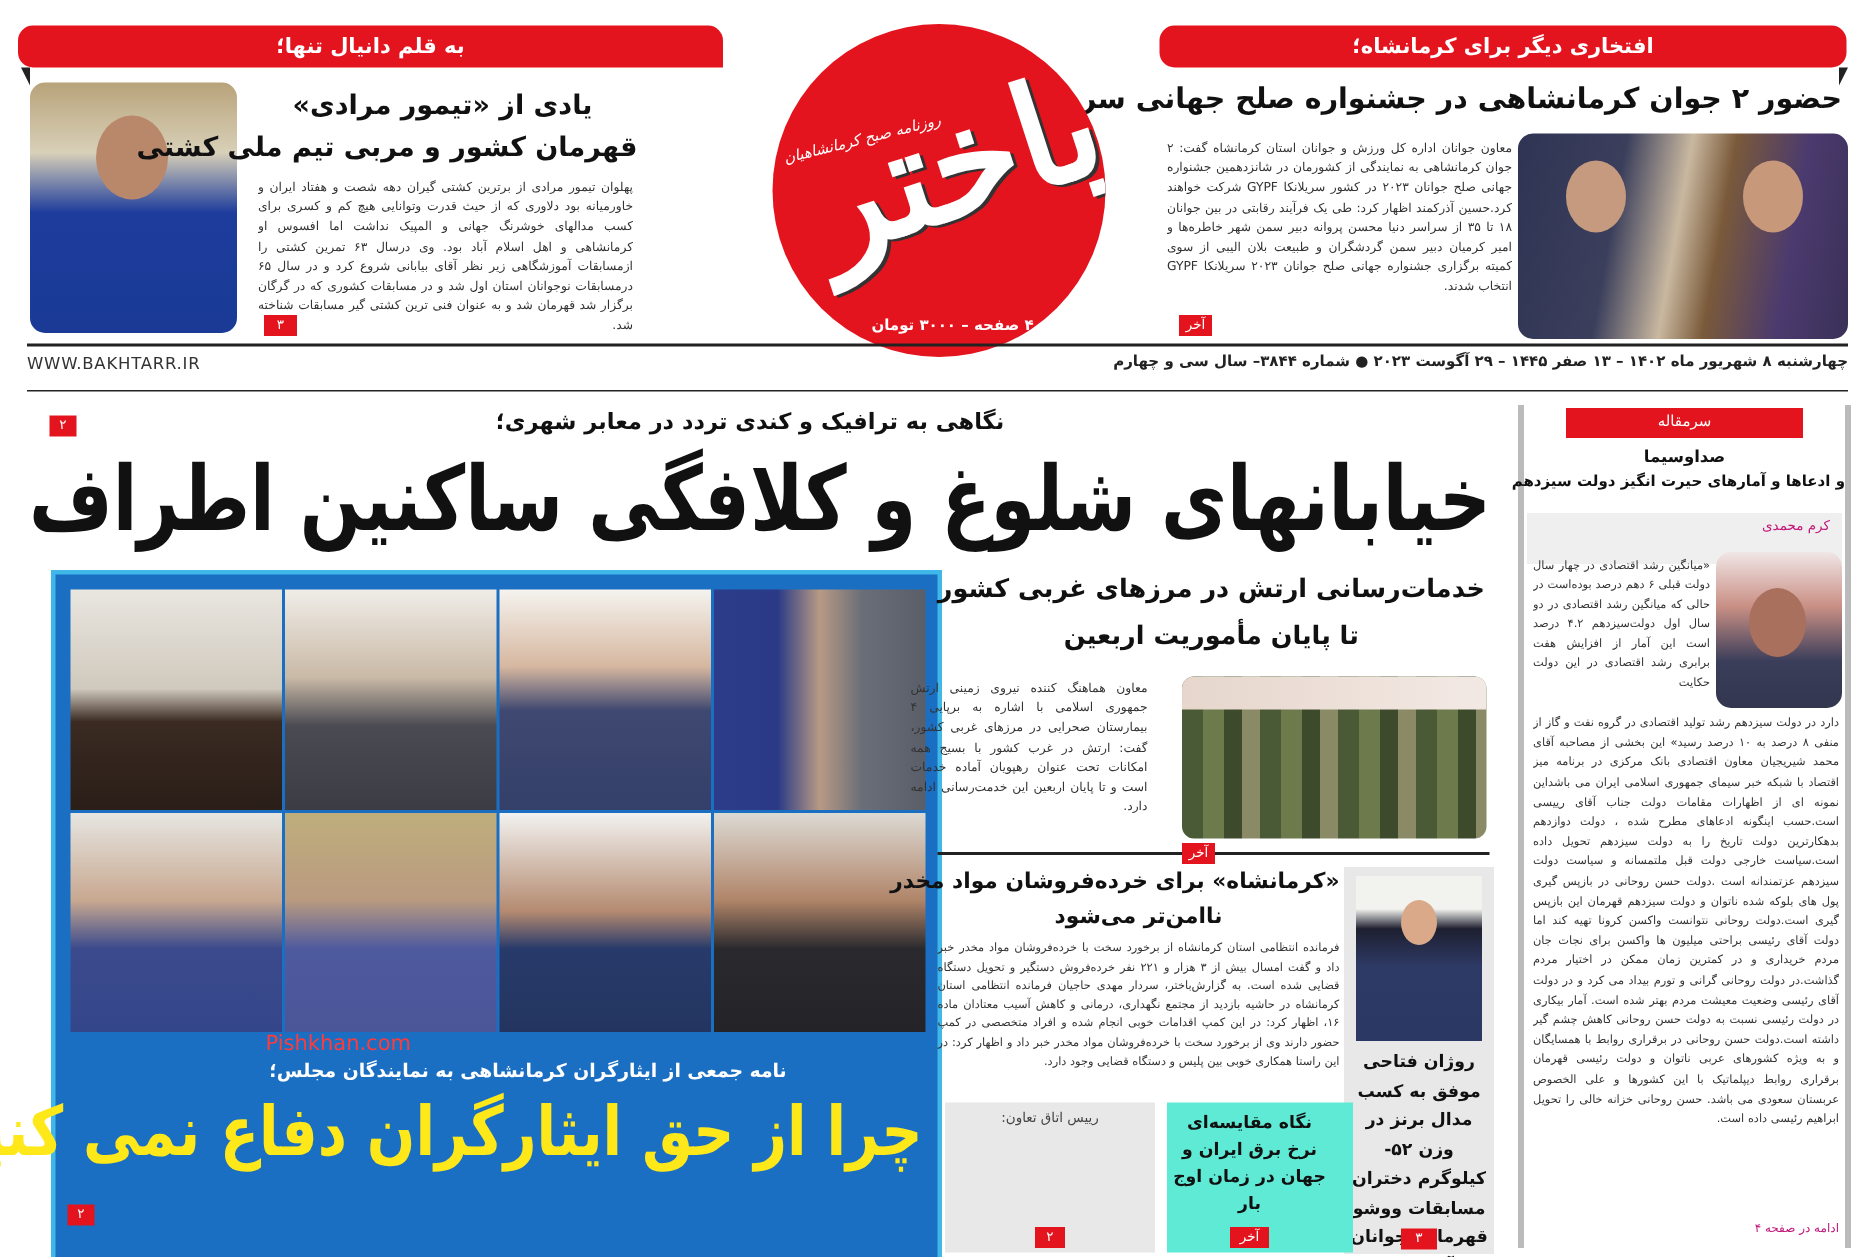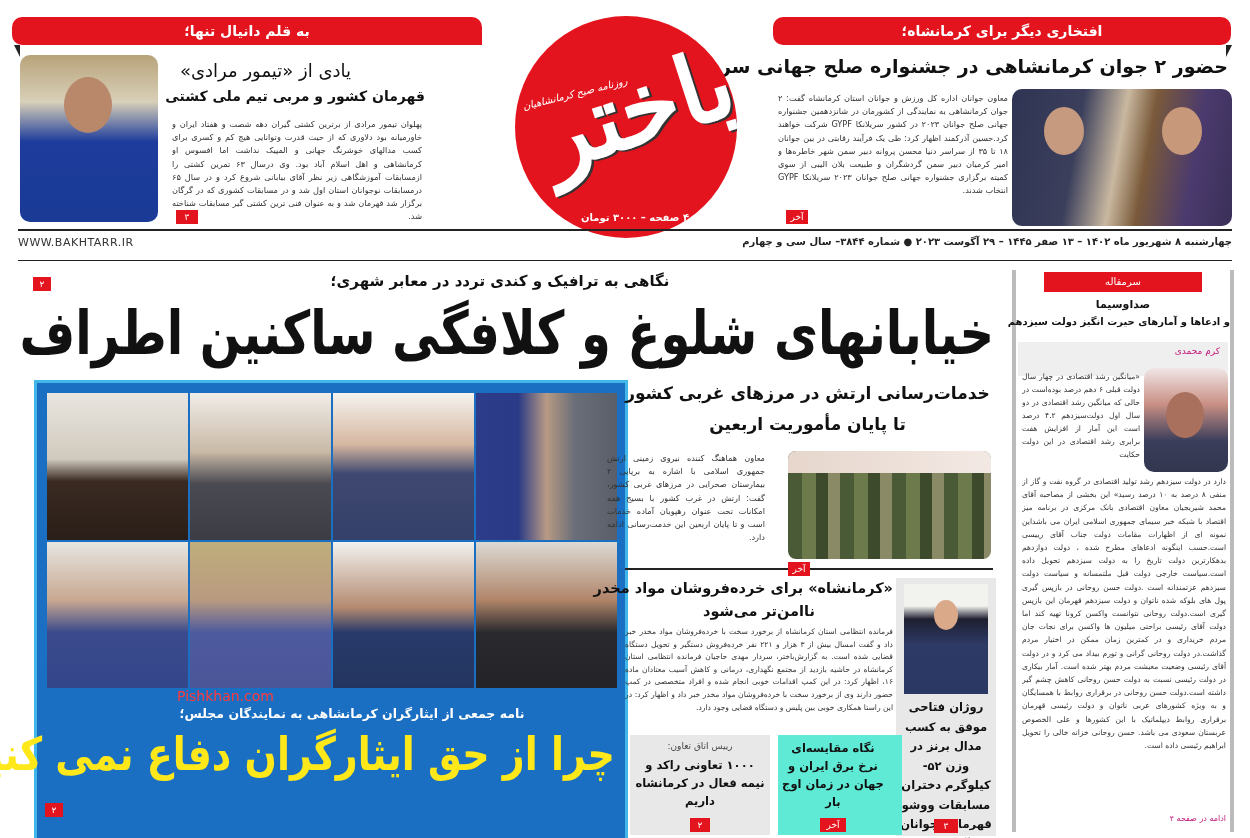--- a/index.html
+++ b/index.html
@@ -30,22 +30,22 @@
   <div class="ph" style="left:50px; top:10px; width:170px; font-size:96px; font-weight:bold; color:#fff; font-family:'DejaVu Serif', serif; line-height:160px; transform:rotate(-18deg); text-shadow:2px 2px 0 #333;">باختر</div>
   <div class="ph" style="left:0px; top:72px; width:120px; font-size:10px; font-style:italic; color:#fff; transform:rotate(-14deg); text-align:center;">روزنامه صبح کرمانشاهیان</div>
   <div class="ph" style="left:50px; top:196px; width:140px; font-size:10px; color:#fff; text-align:center; font-weight:bold;">۴ صفحه – ۳۰۰۰ تومان</div>
 </div>
 
 <div class="abs red-banner" style="left:12px; top:17px; width:470px; height:28px; line-height:28px; font-size:14px; border-radius:10px 10px 0 10px;">به قلم دانیال تنها؛</div>
 <div class="abs" style="left:14px; top:45px; width:0; height:0; border-top:12px solid #222; border-left:6px solid transparent;"></div>
 <div class="abs photo" style="left:20px; top:55px; width:138px; height:167px; background:linear-gradient(180deg,#b8a37a 0%,#d8d0b8 28%,#1d3c9c 52%,#1a3a96 100%);">
   <div class="ph" style="left:44px; top:22px; width:48px; height:56px; border-radius:50%; background:#b9876a;"></div>
 </div>
-<div class="abs" style="left:180px; top:60px; width:250px; font-size:18px; font-weight:normal; text-align:left;">یادی از «تیمور مرادی»</div>
-<div class="abs" style="left:170px; top:88px; width:255px; font-size:14px; font-weight:bold; text-align:right; white-space:nowrap;">قهرمان کشور و مربی تیم ملی کشتی</div>
+<div class="abs" style="left:170px; top:60px; width:250px; font-size:18px; font-weight:bold; text-align:center;">یادی از «تیمور مرادی»</div>
+<div class="abs" style="left:170px; top:88px; width:255px; font-size:18px; font-weight:bold; text-align:right; white-space:nowrap;">قهرمان کشور و مربی تیم ملی کشتی</div>
 <div class="abs body-text" style="left:172px; top:118px; width:250px; height:106px; overflow:hidden;">پهلوان تیمور مرادی از برترین کشتی گیران دهه شصت و هفتاد ایران و خاورمیانه بود دلاوری که از حیث قدرت وتوانایی هیچ کم و کسری برای کسب مدالهای خوشرنگ جهانی و المپیک نداشت اما افسوس او کرمانشاهی و اهل اسلام آباد بود. وی درسال ۶۳ تمرین کشتی را ازمسابقات آموزشگاهی زیر نظر آقای بیابانی شروع کرد و در سال ۶۵ درمسابقات نوجوانان استان اول شد و در مسابقات کشوری که در گرگان برگزار شد قهرمان شد و به عنوان فنی ترین کشتی گیر مسابقات شناخته شد.</div>
 <div class="abs badge" style="left:176px; top:210px; width:22px;">۳</div>
 
 <div class="abs rule" style="left:18px; top:229px; width:1214px; height:2px;"></div>
 <div class="abs" style="left:660px; top:236px; width:572px; font-size:10px; font-weight:bold; text-align:right; white-space:nowrap; color:#222;">چهارشنبه ۸ شهریور ماه ۱۴۰۲ – ۱۳ صفر ۱۴۴۵ – ۲۹ آگوست ۲۰۲۳ ● شماره ۳۸۴۴– سال سی و چهارم</div>
 <div class="abs" style="left:18px; top:236px; width:200px; font-size:11px; direction:ltr; text-align:left; color:#333; letter-spacing:0.5px;">WWW.BAKHTARR.IR</div>
 <div class="abs rule" style="left:18px; top:260px; width:1214px; height:1px;"></div>
 
 <div class="abs" style="left:200px; top:272px; width:600px; font-size:15px; font-weight:bold; text-align:center;">نگاهی به ترافیک و کندی تردد در معابر شهری؛</div>
 <div class="abs badge" style="left:33px; top:277px; width:18px;">۲</div>
@@ -88,21 +88,20 @@
   <div class="ph" style="left:4px; top:120px; width:92px; font-size:11.5px; font-weight:bold; text-align:center; line-height:19.5px;">روژان فتاحی موفق به کسب مدال برنز در وزن ۵۲- کیلوگرم دختران مسابقات ووشو قهرمانی جوانان آسیا شد</div>
   <div class="ph badge" style="left:38px; top:241px; width:24px;">۳</div>
 </div>
 
 <div class="abs" style="left:778px; top:735px; width:124px; height:100px; background:#5eead4;">
   <div class="ph" style="left:4px; top:4px; width:102px; font-size:11.5px; font-weight:bold; text-align:center; line-height:18px;">نگاه مقایسه‌ای نرخ برق ایران و جهان در زمان اوج بار</div>
   <div class="ph badge" style="left:42px; top:83px; width:26px;">آخر</div>
 </div>
 <div class="abs" style="left:630px; top:735px; width:140px; height:100px; background:#e8e8e8;">
   <div class="ph" style="left:4px; top:6px; width:132px; font-size:9px; text-align:center; color:#444;">رییس اتاق تعاون:</div>
-  <div class="ph" style="left:4px; top:21px; width:132px; font-size:11.5px; font-weight:bold; text-align:center; line-height:18px;">۱۰۰۰ تعاونی راکد و نیمه فعال در کرمانشاه داریم</div>
   <div class="ph badge" style="left:60px; top:83px; width:20px;">۲</div>
 </div>
 
 <div class="abs" style="left:1012px; top:270px; width:222px; height:562px; border-left:4px solid #bbb; border-right:4px solid #bbb;padding-left:33px;">
   <div class="ph" style="left:28px; top:2px; width:158px; height:20px; background:#e4141e; color:#fff; font-size:10px; text-align:center; line-height:20px;">سرمقاله</div>
   <div class="ph" style="left:0; top:28px; width:214px; font-size:11px; font-weight:bold; text-align:center;">صداوسیما</div>
   <div class="ph" style="left:0; top:46px; width:214px; font-size:10px; font-weight:bold; text-align:center; white-space:nowrap;">و ادعاها و آمارهای حیرت انگیز دولت سیزدهم</div>
   <div class="ph" style="left:2px; top:72px; width:210px; height:34px; background:#efefef; color:#c2187a; font-size:9px; text-align:right; padding-right:8px; line-height:18px;">کرم محمدی</div>
   <div class="ph photo" style="left:128px; top:98px; width:84px; height:104px; background:linear-gradient(180deg,#f0e6e6 0%,#c98f84 35%,#3b3e5a 70%,#33364f 100%);">
     <div class="ph" style="left:22px; top:24px; width:38px; height:46px; border-radius:50%; background:#a9705e;"></div>

